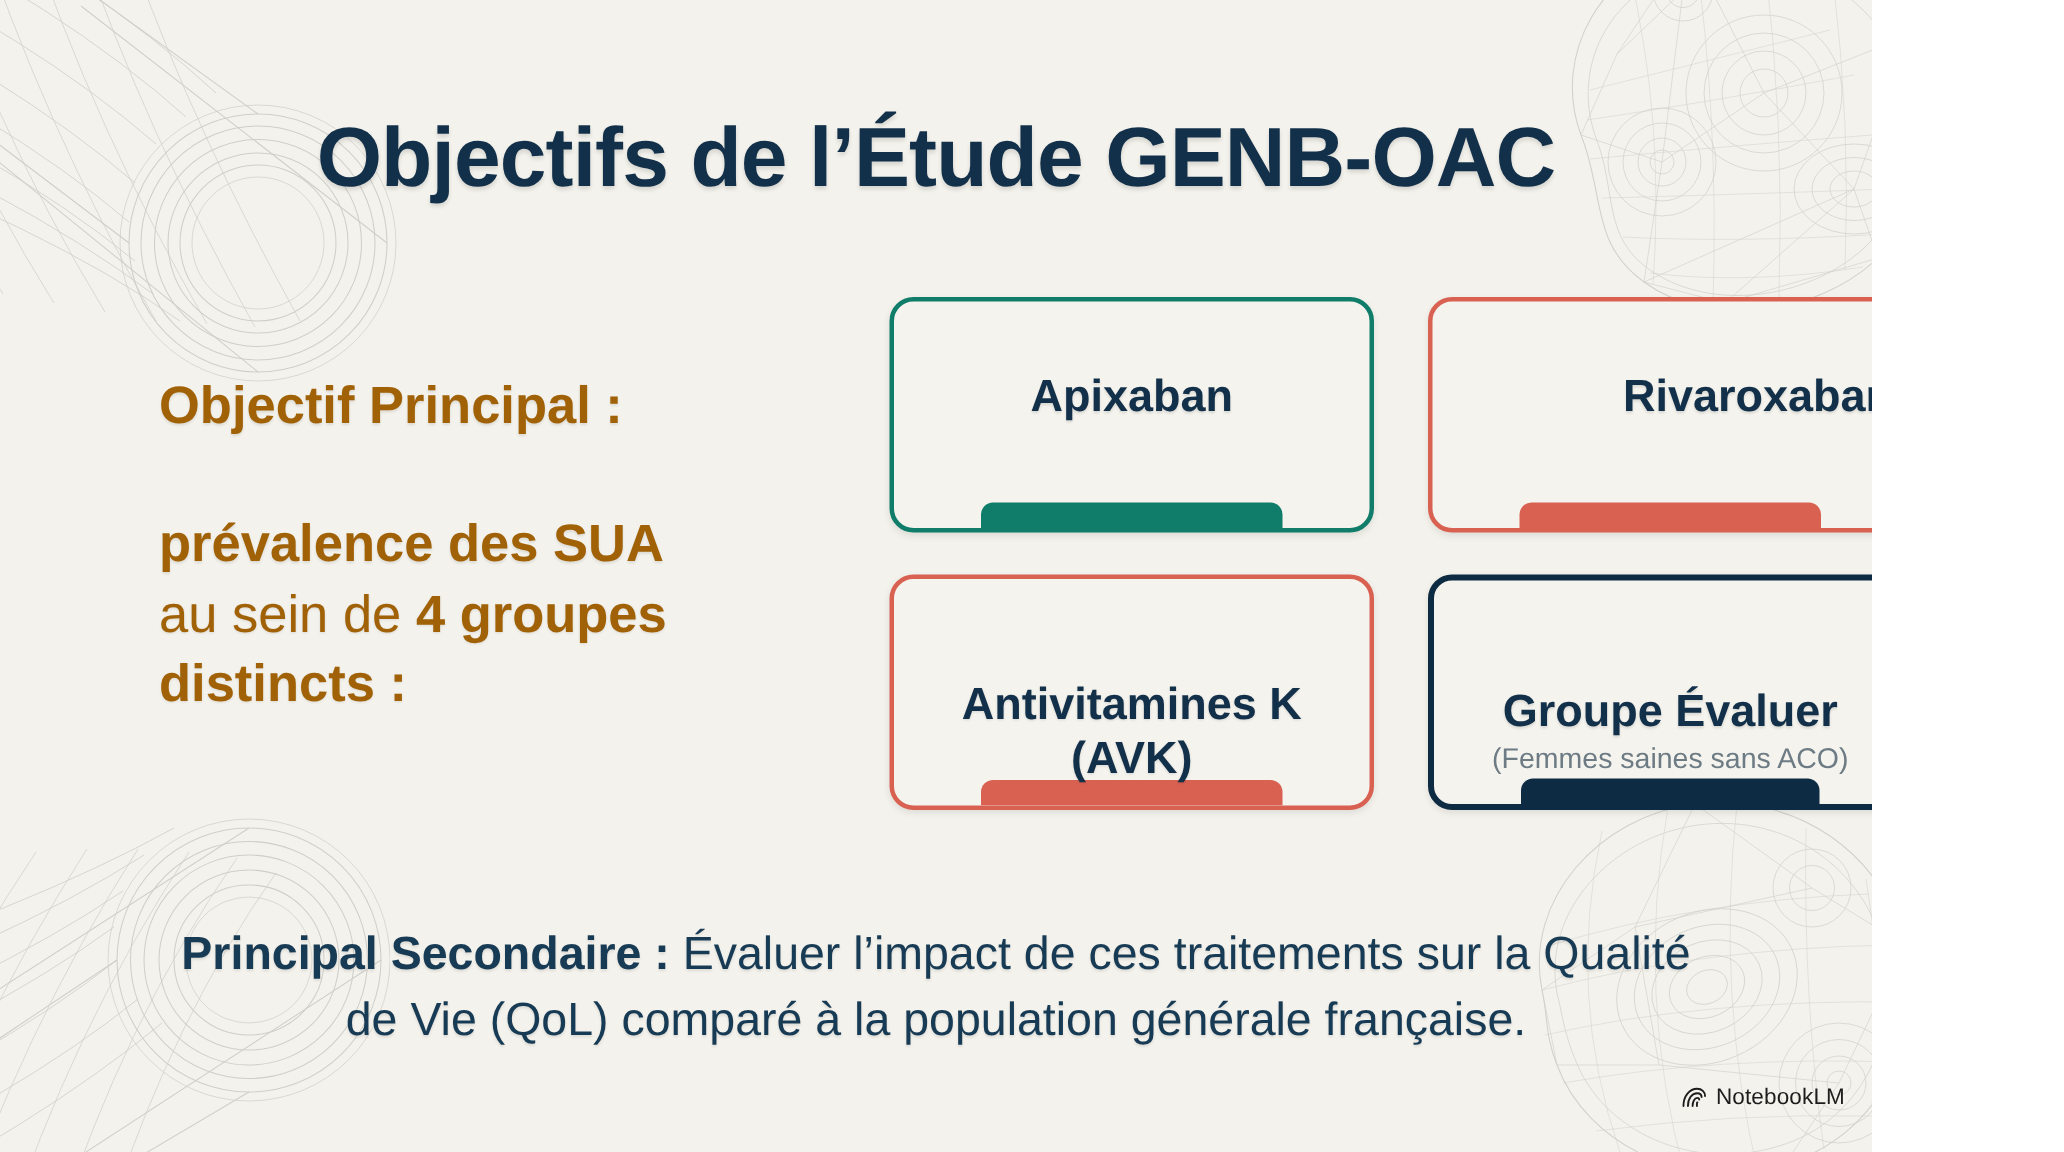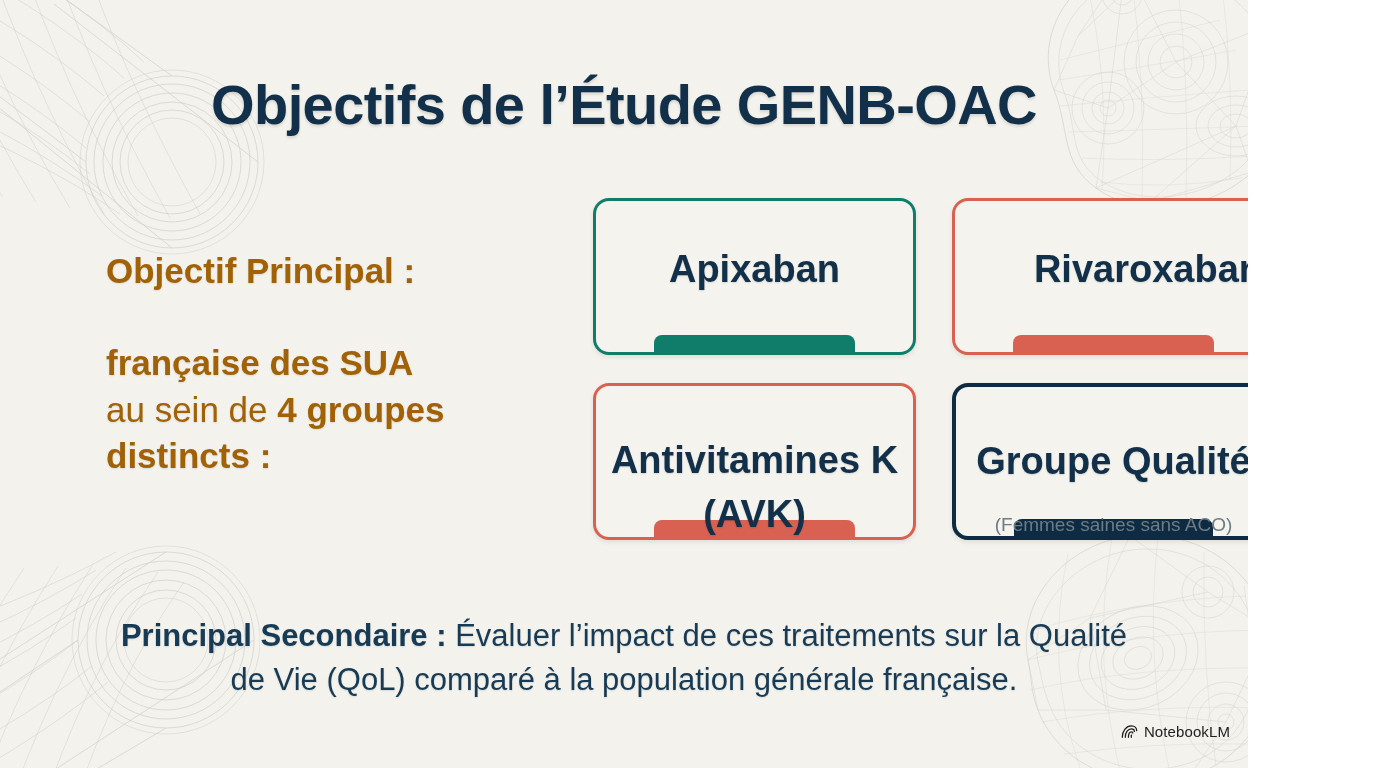--- a/index.html
+++ b/index.html
@@ -77,24 +77,24 @@
     border-radius: 16px;
     background: #f5f3ee;
     box-shadow: 0 2px 5px rgba(0,0,0,.09);
     display: flex;
     flex-direction: column;
     align-items: center;
     justify-content: center;
     overflow: hidden;
   }
   .card.v-top { justify-content: flex-start; padding-top: 46px; }
-  .card.v-low { justify-content: space-between; padding-top: 52px; }
+  .card.v-low { justify-content: center; padding-top: 52px; }
 
   .card-title {
-    font-size: 38px;
+    font-size: 30px;
     font-weight: 700;
     color: #123049;
     text-align: center;
     line-height: 1.18;
     text-shadow: 0 1px 2px rgba(0,0,0,.12);
     padding: 0 10px;
     position: relative;
     z-index: 2;
   }
   .card-sub {
@@ -332,21 +332,21 @@
         <path d="M250 72 Q264 158 254 222"></path>
       </g>
     </svg>
   </div>
 
   <div id="title">Objectifs de l’Étude GENB-OAC</div>
 
   <div id="objective-principal">
     <span class="b">Objectif Principal :</span><br>
     <br>
-    <span class="b">française des SUA</span><br>
+    <span class="b">prévalence des SUA</span><br>
     <span class="r">au sein de </span><span class="b">4 groupes</span><br>
     <span class="b">distincts :</span>
   </div>
 
   <div id="card-grid">
 
     <div class="card card-apixaban v-top">
       <div class="card-title">Apixaban</div>
       <div class="card-bar"></div>
     </div>
@@ -356,21 +356,21 @@
       <div class="card-bar"></div>
     </div>
 
     <div class="card card-avk v-low">
       <div class="card-title">Antivitamines K</div>
       <div class="card-title">(AVK)</div>
       <div class="card-bar"></div>
     </div>
 
     <div class="card card-temoin v-low">
-      <div class="card-title">Groupe Qualité</div>
+      <div class="card-title">Groupe Évaluer</div>
       <div class="card-sub">(Femmes saines sans ACO)</div>
       <div class="card-bar"></div>
     </div>
 
   </div>
 
   <div id="objective-secondaire">
     <span class="b">Principal Secondaire :</span><span class="r"> Évaluer l’impact de ces traitements sur la Qualité de Vie (QoL) comparé à la population générale française.</span>
   </div>
 

